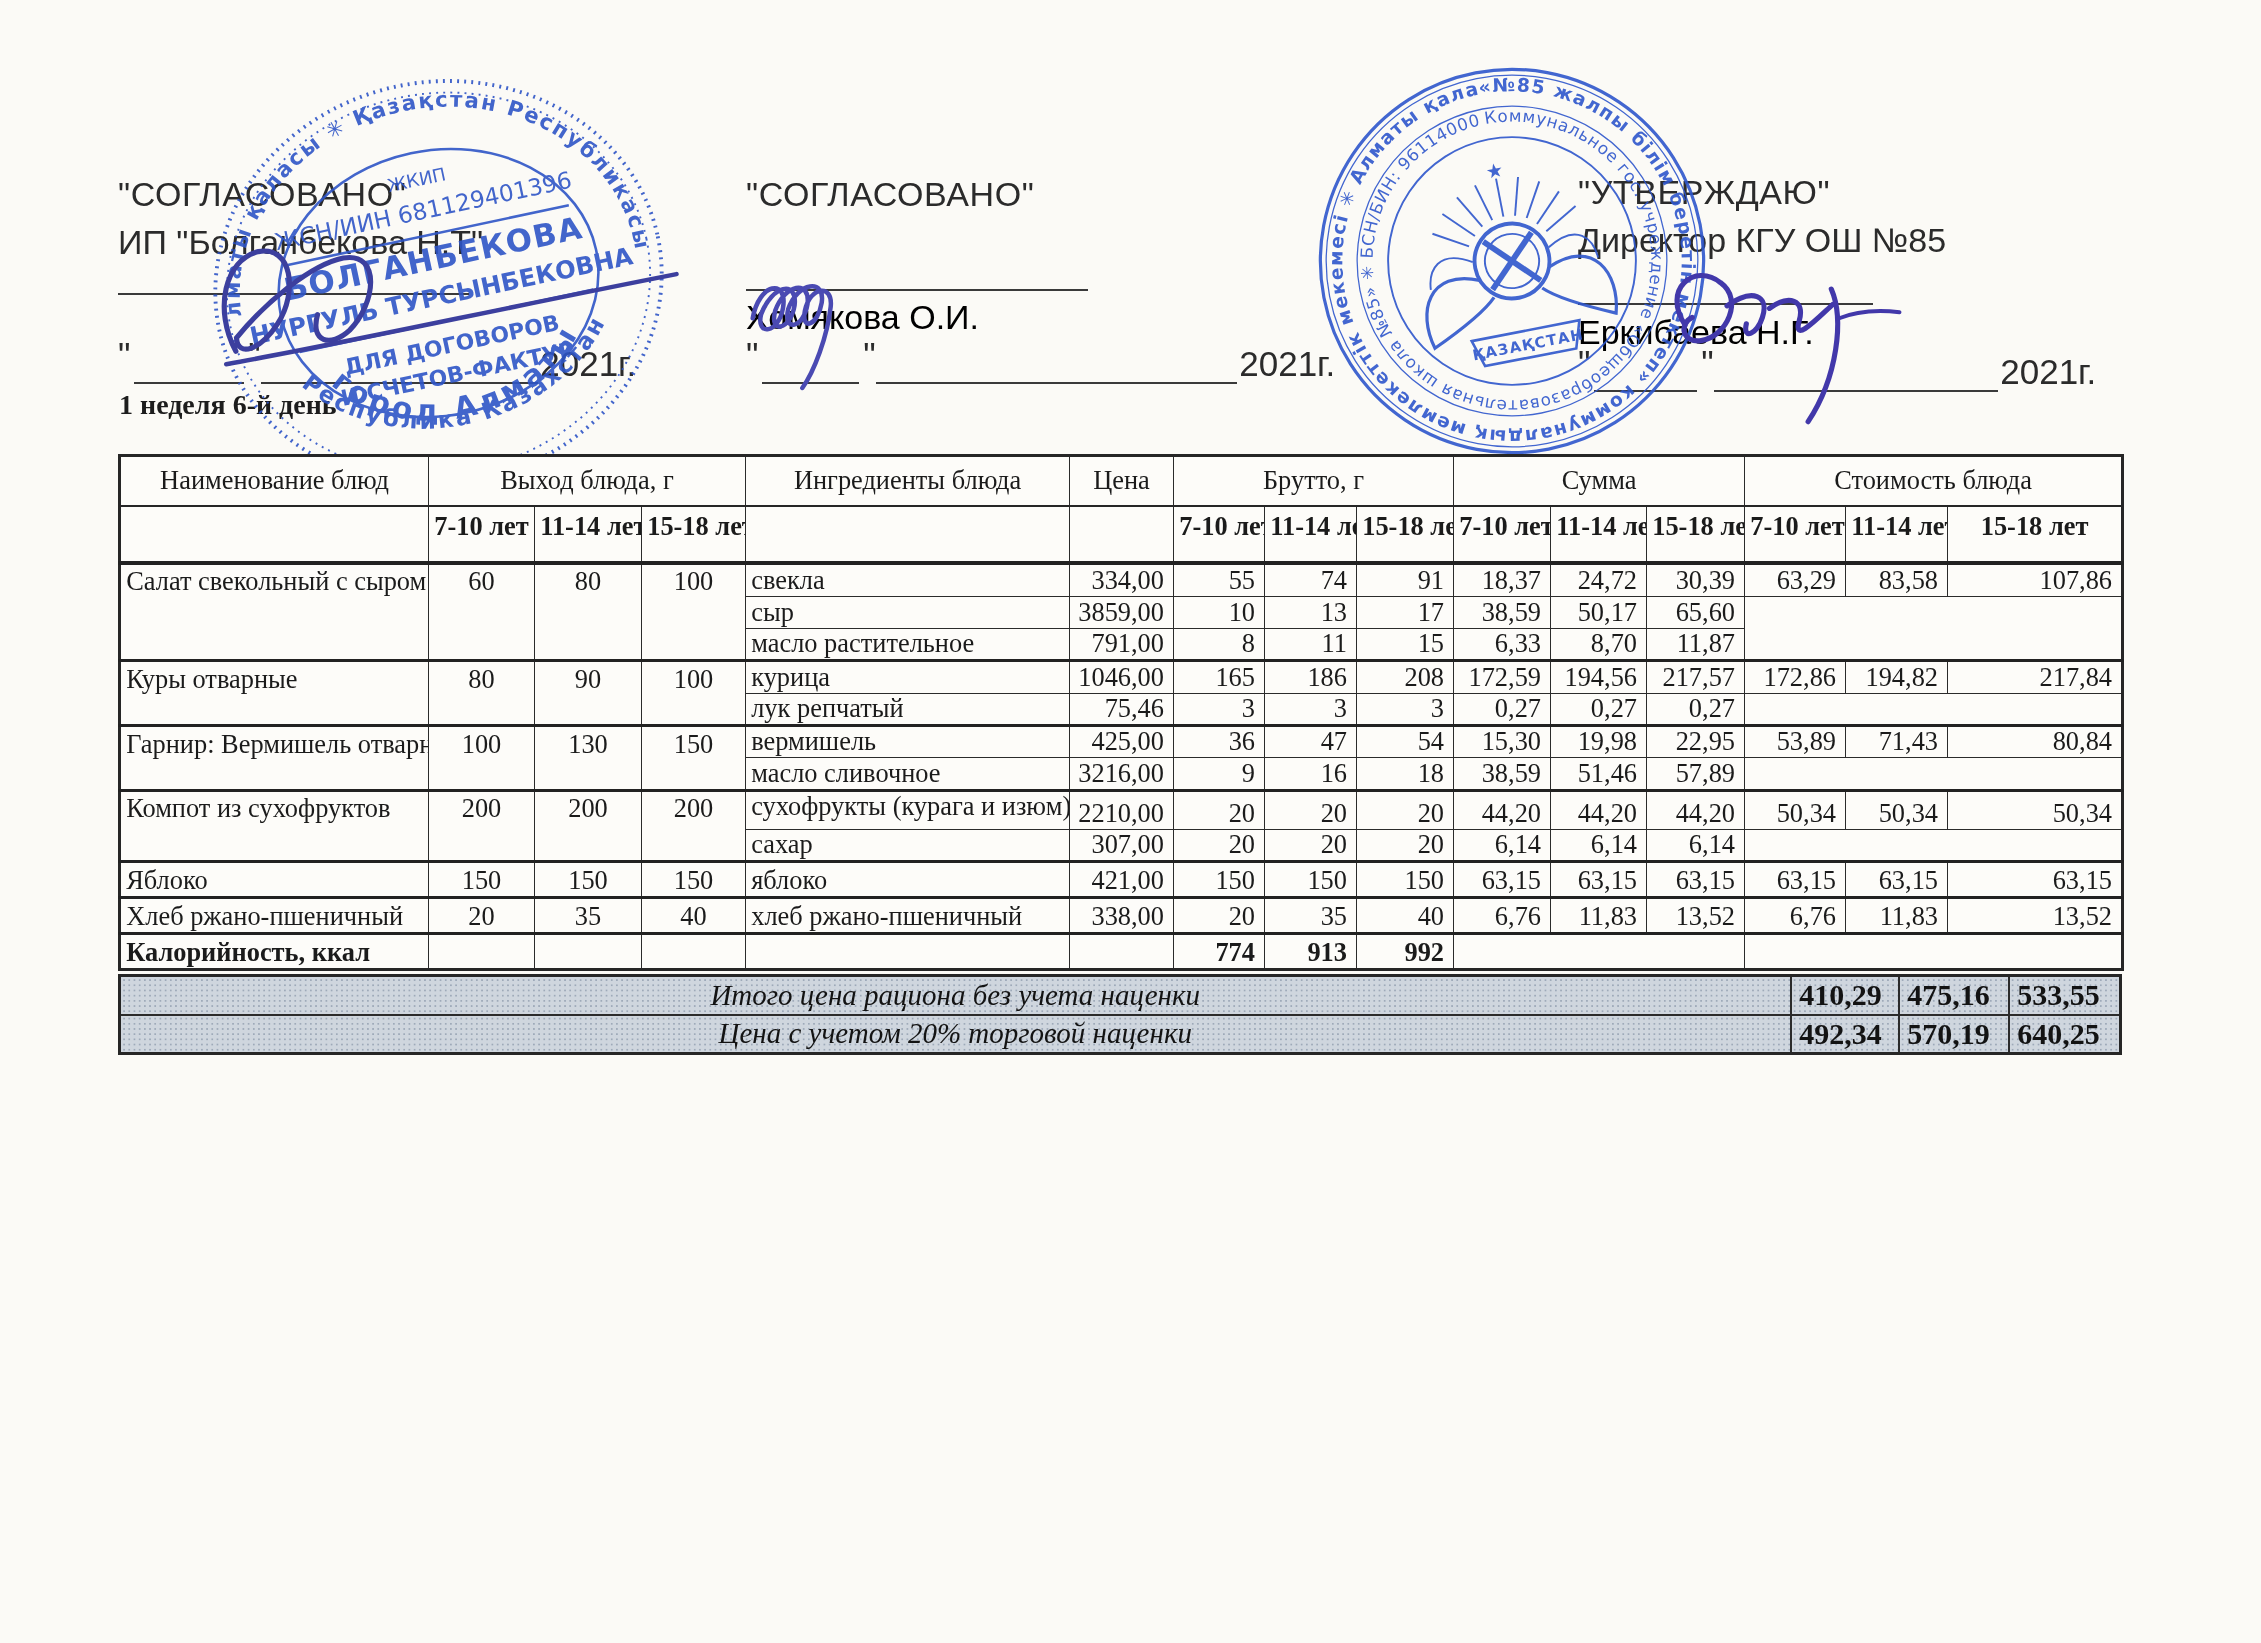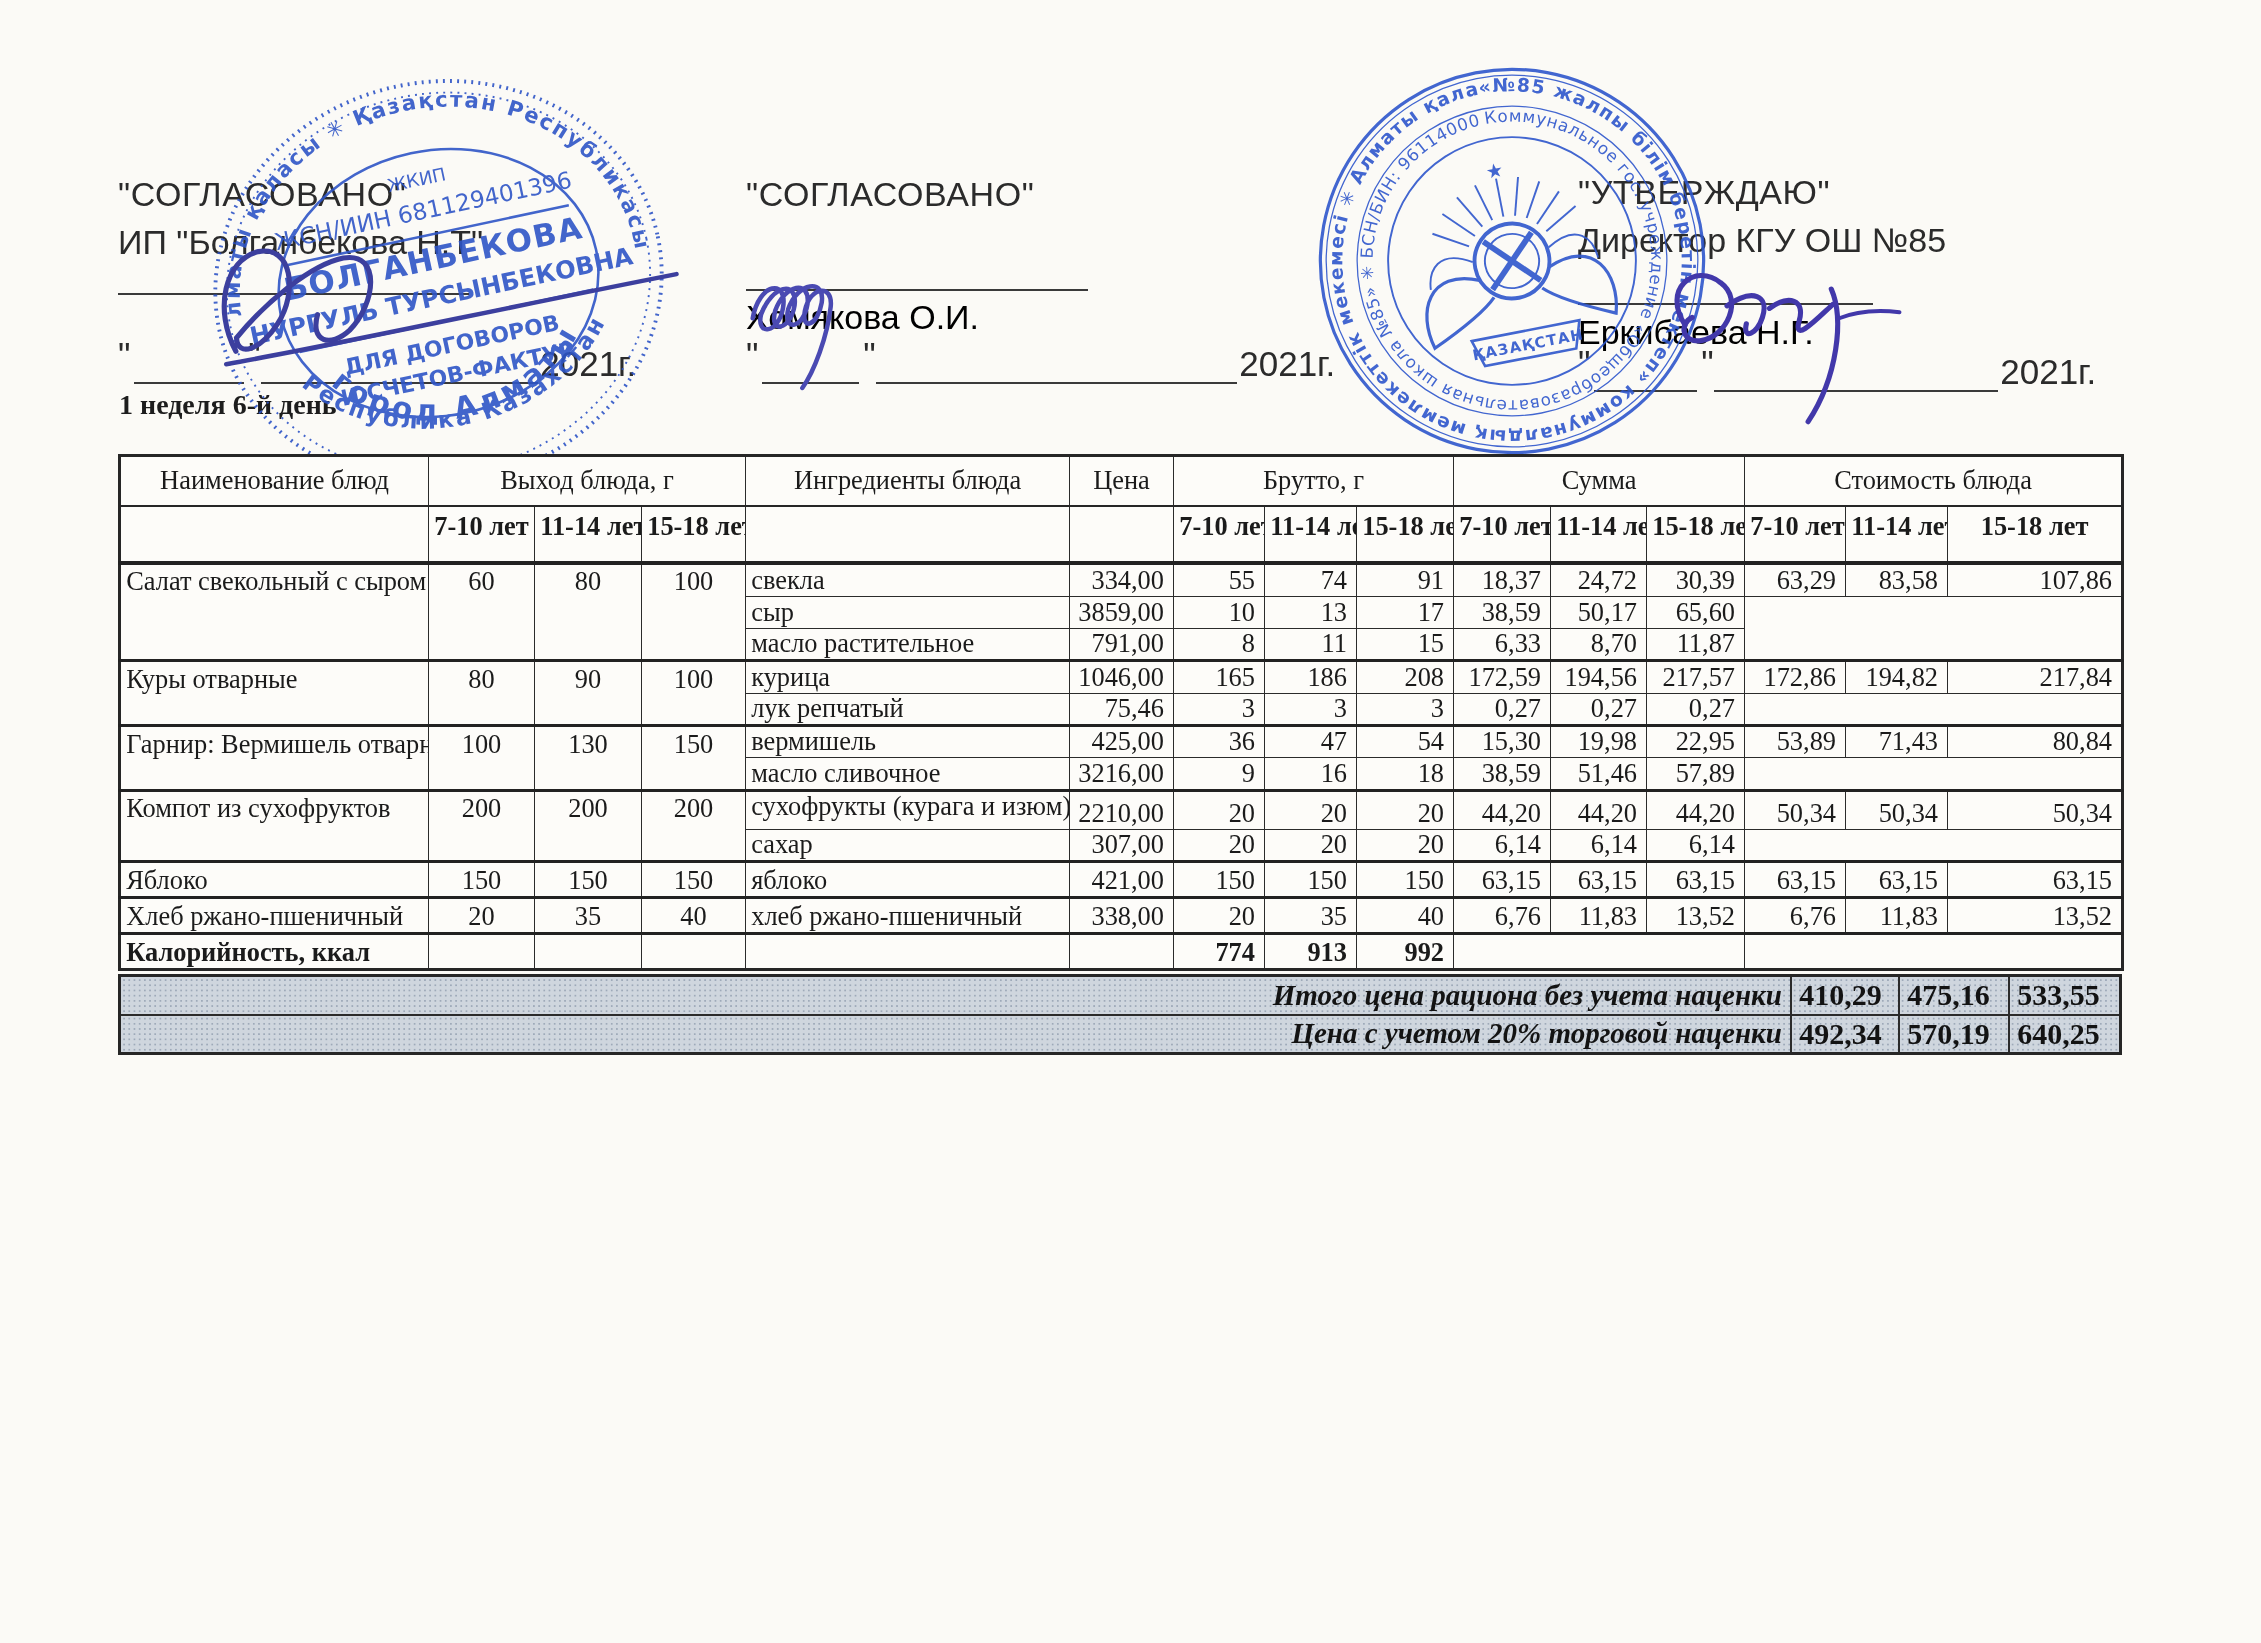--- a/index.html
+++ b/index.html
@@ -53,21 +53,21 @@
     font-family:"Liberation Serif",serif;color:#131313;
     border:3.9px solid #262626;
   }
   table.sum td{
     border:2.6px solid #2b2b2b;height:34px;padding:1.3px 7.7px;
     background-color:#cfd6de;
     background-image:radial-gradient(rgba(110,126,148,0.5) 0.8px, transparent 1px);
     background-size:5.2px 5.2px;
     white-space:nowrap;overflow:hidden;
   }
-  .slabel{font-size:29px;font-weight:bold;font-style:italic;text-align:right;}
+  .slabel{font-size:29px;font-weight:normal;font-style:italic;text-align:center;}
   .sval{font-size:30px;font-weight:bold;text-align:left;}
 
   
   svg text{font-family:"DejaVu Sans",sans-serif;}
   .stamp{opacity:0.9;}
   .oval-stamp{transform:rotate(-12deg);}
   .round-stamp{transform:rotate(-11deg);}
   svg{pointer-events:none;}
 </style>
 </head>

